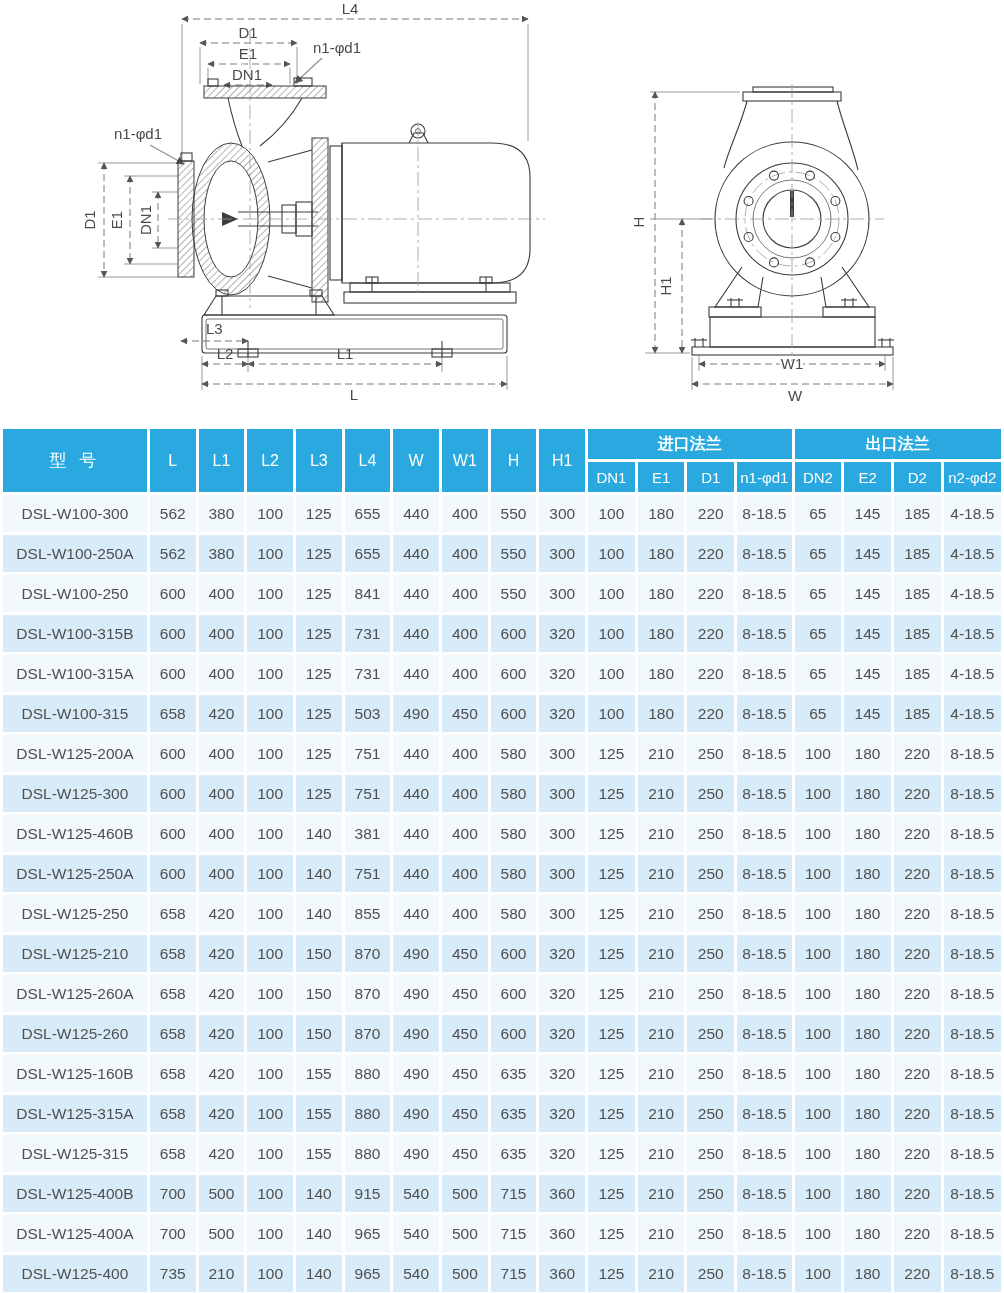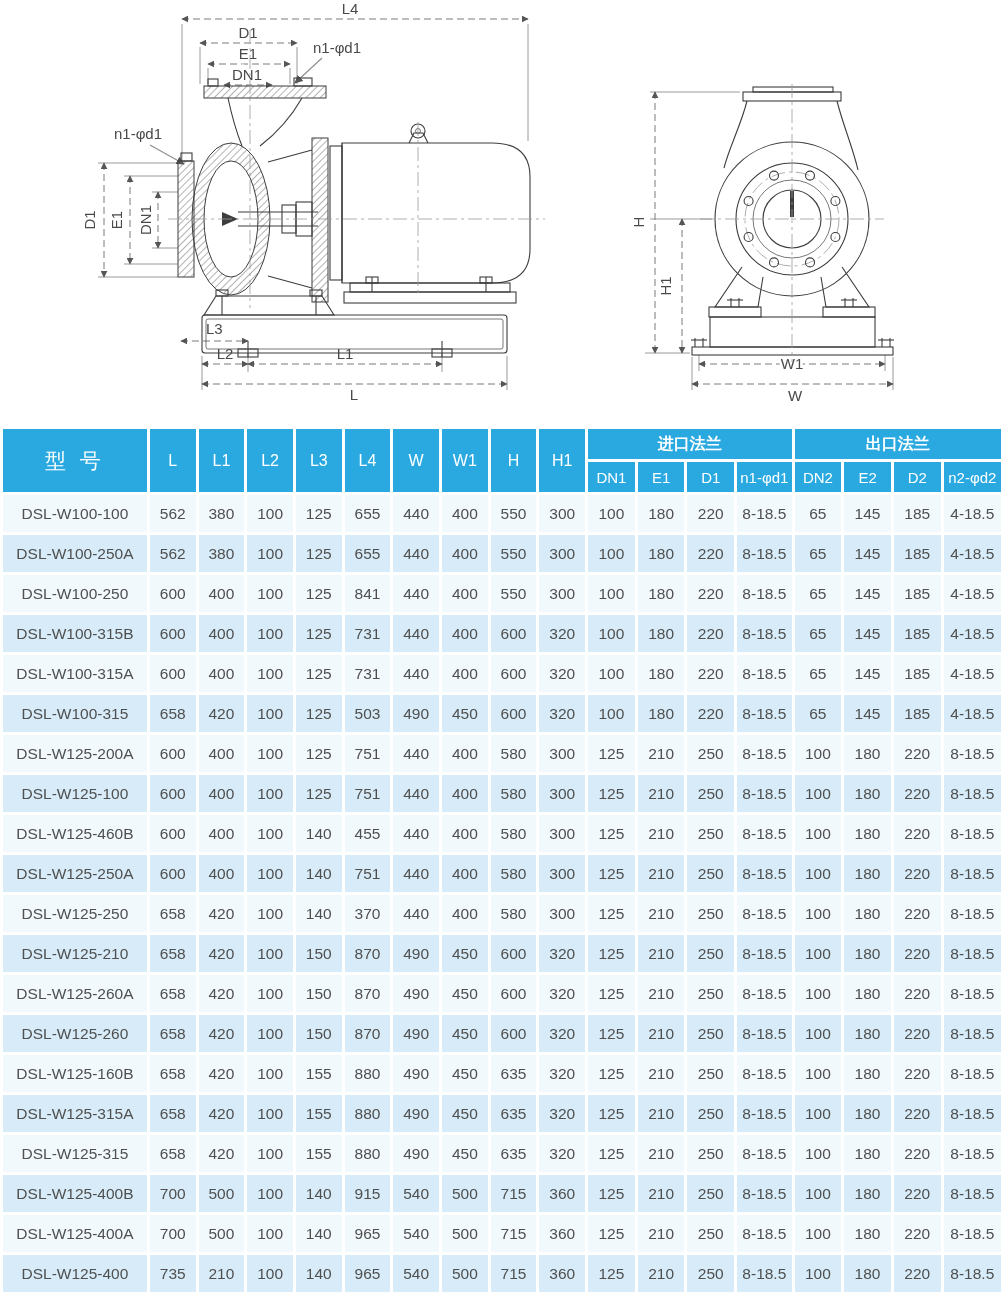--- a/index.html
+++ b/index.html
@@ -18,21 +18,21 @@
        marker-start:url(#ar);marker-end:url(#ar);}
   .ext{stroke:var(--ext);stroke-width:0.9;fill:none;}
   .cl{stroke:#999;stroke-width:0.8;stroke-dasharray:14 4 3 4;fill:none;}
   .lb{font:15px "Liberation Sans","DejaVu Sans",sans-serif;fill:var(--lbl);}
   .mid{text-anchor:middle;}
   .hl{paint-order:stroke;stroke:#fff;stroke-width:5px;}
   
   table{width:1004px;table-layout:fixed;border-collapse:separate;border-spacing:3px;margin-top:2px;}
   th{background:var(--hd);color:#fff;font-weight:400;font-size:16px;height:30px;padding:0;
      text-align:center;overflow:hidden;margin-left:48px;}
-  th.model{font-size:21px;letter-spacing:4px;}
+  th.model{font-size:17px;letter-spacing:4px;}
   th.group{font-weight:700;font-size:16px;}
   th.sub{font-size:15px;}
   td{height:37px;text-align:center;font-size:15.5px;color:var(--txt);padding:0;overflow:hidden;}
   tr.odd  td{background:var(--row-odd);}
   tr.even td{background:var(--row-even);}
 </style>
 </head>
 <body>
 
 <svg id="drawing" width="1004" height="424" viewBox="0 0 1004 424" xmlns="http://www.w3.org/2000/svg">
@@ -270,21 +270,21 @@
         <th class="sub" rowspan="1" colspan="1">D1</th>
         <th class="sub" rowspan="1" colspan="1">n1-φd1</th>
         <th class="sub" rowspan="1" colspan="1">DN2</th>
         <th class="sub" rowspan="1" colspan="1">E2</th>
         <th class="sub" rowspan="1" colspan="1">D2</th>
         <th class="sub" rowspan="1" colspan="1">n2-φd2</th>
       </tr>
     </thead>
   <tbody id="tbody">
       <tr class="odd">
-        <td>DSL-W100-100</td>
+        <td>DSL-W100-300</td>
         <td>562</td>
         <td>380</td>
         <td>100</td>
         <td>125</td>
         <td>655</td>
         <td>440</td>
         <td>400</td>
         <td>550</td>
         <td>300</td>
         <td>100</td>
@@ -410,21 +410,21 @@
         <td>125</td>
         <td>210</td>
         <td>250</td>
         <td>8-18.5</td>
         <td>100</td>
         <td>180</td>
         <td>220</td>
         <td>8-18.5</td>
       </tr>
       <tr class="even">
-        <td>DSL-W125-100</td>
+        <td>DSL-W125-300</td>
         <td>600</td>
         <td>400</td>
         <td>100</td>
         <td>125</td>
         <td>751</td>
         <td>440</td>
         <td>400</td>
         <td>580</td>
         <td>300</td>
         <td>125</td>
@@ -435,21 +435,21 @@
         <td>180</td>
         <td>220</td>
         <td>8-18.5</td>
       </tr>
       <tr class="odd">
         <td>DSL-W125-460B</td>
         <td>600</td>
         <td>400</td>
         <td>100</td>
         <td>140</td>
-        <td>455</td>
+        <td>381</td>
         <td>440</td>
         <td>400</td>
         <td>580</td>
         <td>300</td>
         <td>125</td>
         <td>210</td>
         <td>250</td>
         <td>8-18.5</td>
         <td>100</td>
         <td>180</td>
@@ -475,21 +475,21 @@
         <td>180</td>
         <td>220</td>
         <td>8-18.5</td>
       </tr>
       <tr class="odd">
         <td>DSL-W125-250</td>
         <td>658</td>
         <td>420</td>
         <td>100</td>
         <td>140</td>
-        <td>370</td>
+        <td>855</td>
         <td>440</td>
         <td>400</td>
         <td>580</td>
         <td>300</td>
         <td>125</td>
         <td>210</td>
         <td>250</td>
         <td>8-18.5</td>
         <td>100</td>
         <td>180</td>

